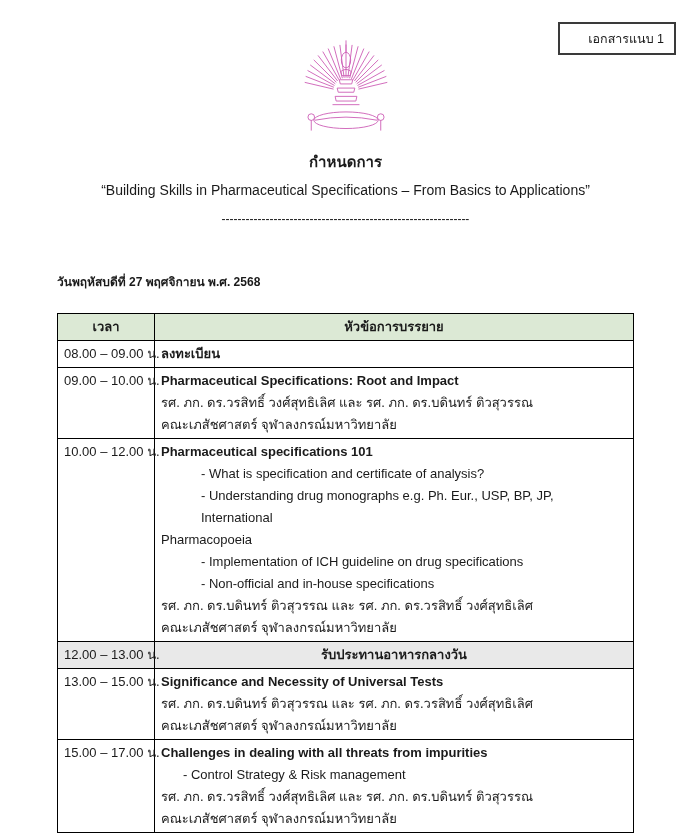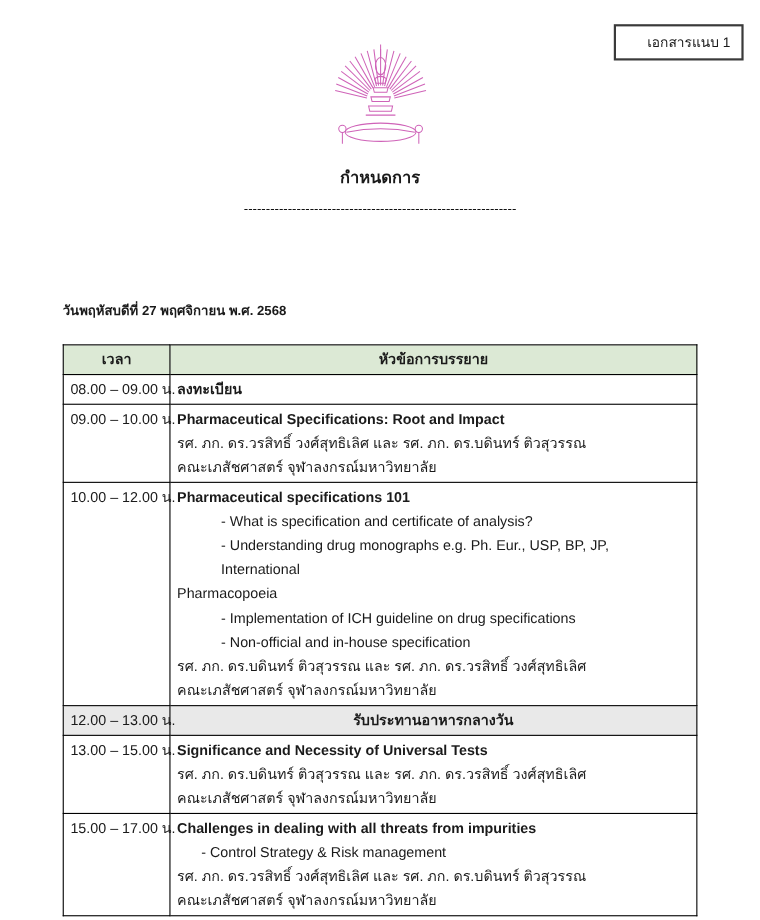--- a/index.html
+++ b/index.html
@@ -133,20 +133,21 @@
           <circle cx="83.5" cy="84" r="3.2"></circle>
           <path d="M16.5 87 v10"></path>
             <path d="M83.5 87 v10"></path>
         </g>
       </svg>
     </span>
   </div>
 
   <div class="heading">
     <div class="h-title">กำหนดการ</div>
+    <div class="h-sub">“Building Skills in Pharmaceutical Specifications – From Basics to Applications”</div>
     <div class="h-divider">--------------------------------------------------------------</div>
   </div>
 
   <div class="day-heading">วันพฤหัสบดีที่ 27 พฤศจิกายน พ.ศ. 2568</div>
 
   <table class="schedule">
     <colgroup>
         <col class="c-time">
         <col>
       </colgroup>
@@ -172,21 +173,21 @@
           </td>
         </tr>
         <tr>
           <td class="time-cell">10.00 – 12.00 น.</td>
           <td class="topic-cell">
             <div class="line-title">Pharmaceutical specifications 101</div>
             <div class="line-bullet">- What is specification and certificate of analysis?</div>
             <div class="line-bullet">- Understanding drug monographs e.g. Ph. Eur., USP, BP, JP, International</div>
             <div class="line-plain">Pharmacopoeia</div>
             <div class="line-bullet">- Implementation of ICH guideline on drug specifications</div>
-            <div class="line-bullet">- Non-official and in-house specification</div>
+            <div class="line-bullet">- Non-official and in-house specifications</div>
             <div class="line-plain">รศ. ภก. ดร.บดินทร์  ติวสุวรรณ และ รศ. ภก. ดร.วรสิทธิ์  วงศ์สุทธิเลิศ</div>
             <div class="line-plain">คณะเภสัชศาสตร์ จุฬาลงกรณ์มหาวิทยาลัย</div>
           </td>
         </tr>
         <tr class="break-row">
           <td class="time-cell">12.00 – 13.00 น.</td>
           <td class="topic-cell">
             <div class="line-center">รับประทานอาหารกลางวัน</div>
           </td>
         </tr>

